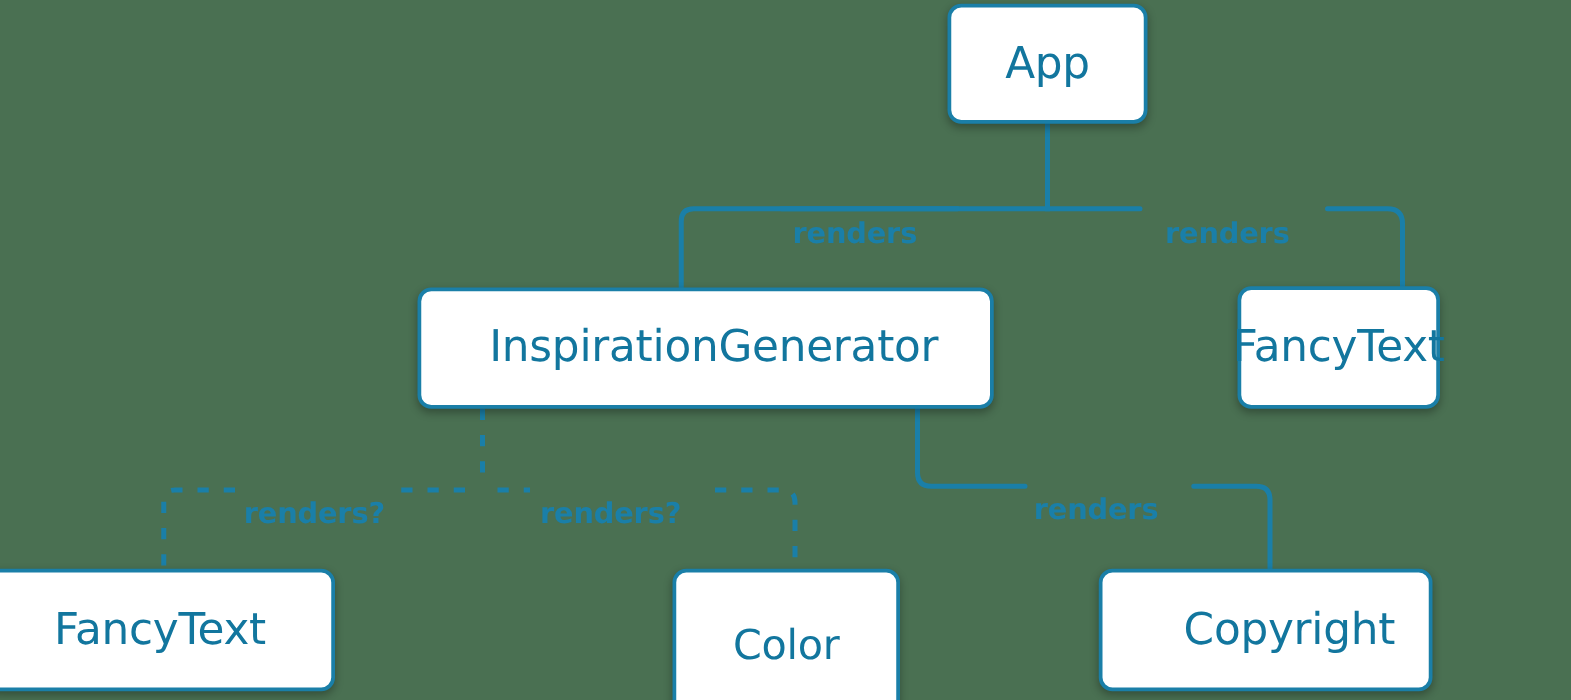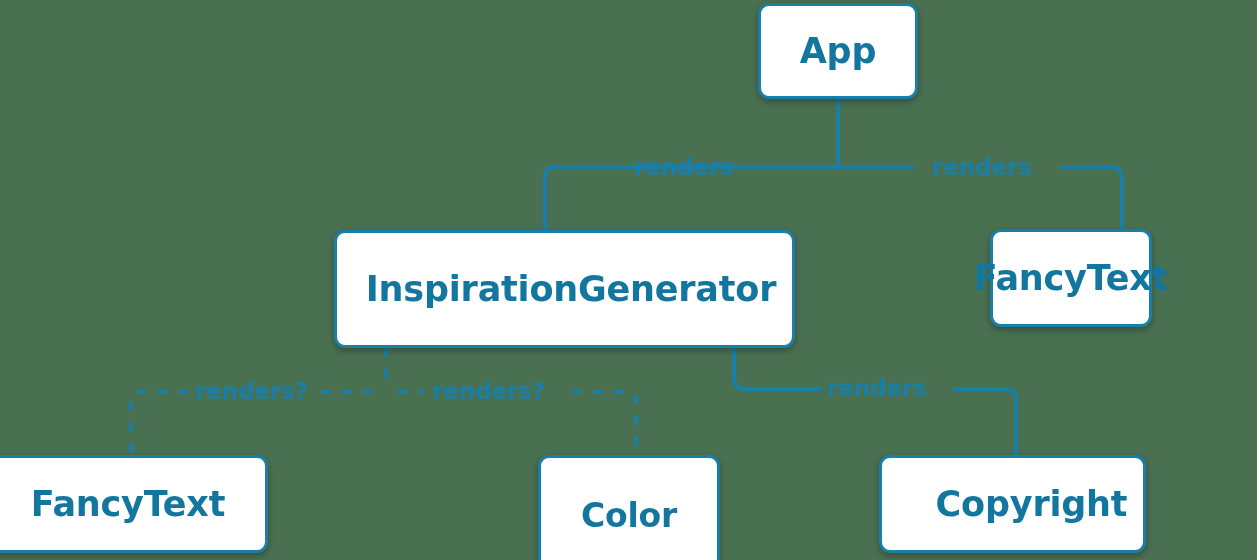--- a/index.html
+++ b/index.html
@@ -31,35 +31,36 @@
     border-radius: 11px;
     display: flex;
     align-items: center;
     justify-content: center;
     box-shadow: 0 3px 7px rgba(0,0,0,0.30);
     z-index: 3;
   }
   .node-label {
     color: #12769e;
     font-size: 35px;
-    font-weight: 700;
+    font-weight: 400;
     line-height: 1;
     letter-spacing: -0.2px;
     white-space: nowrap;
   }
   .node.small .node-label { font-size: 33px; }
   .edge-label {
     position: absolute;
     color: #1a7fa8;
     font-size: 23px;
     font-weight: 700;
     line-height: 1;
     white-space: nowrap;
     z-index: 4;
     letter-spacing: -0.1px;
+    margin-top: 20px;
   }
 </style>
 </head>
 <body>
 
 <div id="stage">
 
   <svg id="wires" viewBox="0 0 1257 560" width="1257" height="560" xmlns="http://www.w3.org/2000/svg">
 
     <path d="M 838 99 L 838 167 L 625 167" fill="none" stroke="#1a7fa8" stroke-width="4" stroke-linecap="round"></path>
@@ -76,21 +77,21 @@
     <path d="M 572 392 L 626 392 Q 636 392 636 402 L 636 455" fill="none" stroke="#1a7fa8" stroke-width="4" stroke-linecap="butt" stroke-dasharray="9 12"></path>
 
     <path d="M 734 327 L 734 378 Q 734 389 745 389 L 820 389" fill="none" stroke="#1a7fa8" stroke-width="4" stroke-linecap="round"></path>
     <path d="M 955 389 L 1005 389 Q 1016 389 1016 400 L 1016 455" fill="none" stroke="#1a7fa8" stroke-width="4" stroke-linecap="round"></path>
   </svg>
 
   <div class="node" style="left:758px; top:3px; width:160px; height:96px;">
     <span class="node-label">App</span>
   </div>
 
-  <div class="node" style="left:334px; top:230px; width:461px; height:118px;padding-left:13px;">
+  <div class="node" style="left:334px; top:230px; width:461px; height:97px;padding-left:13px;">
     <span class="node-label">InspirationGenerator</span>
   </div>
 
   <div class="node" style="left:990px; top:229px; width:162px; height:98px;">
     <span class="node-label">FancyText</span>
   </div>
 
   <div class="node" style="left:-12px; top:455px; width:280px; height:98px;">
     <span class="node-label">FancyText</span>
   </div>

